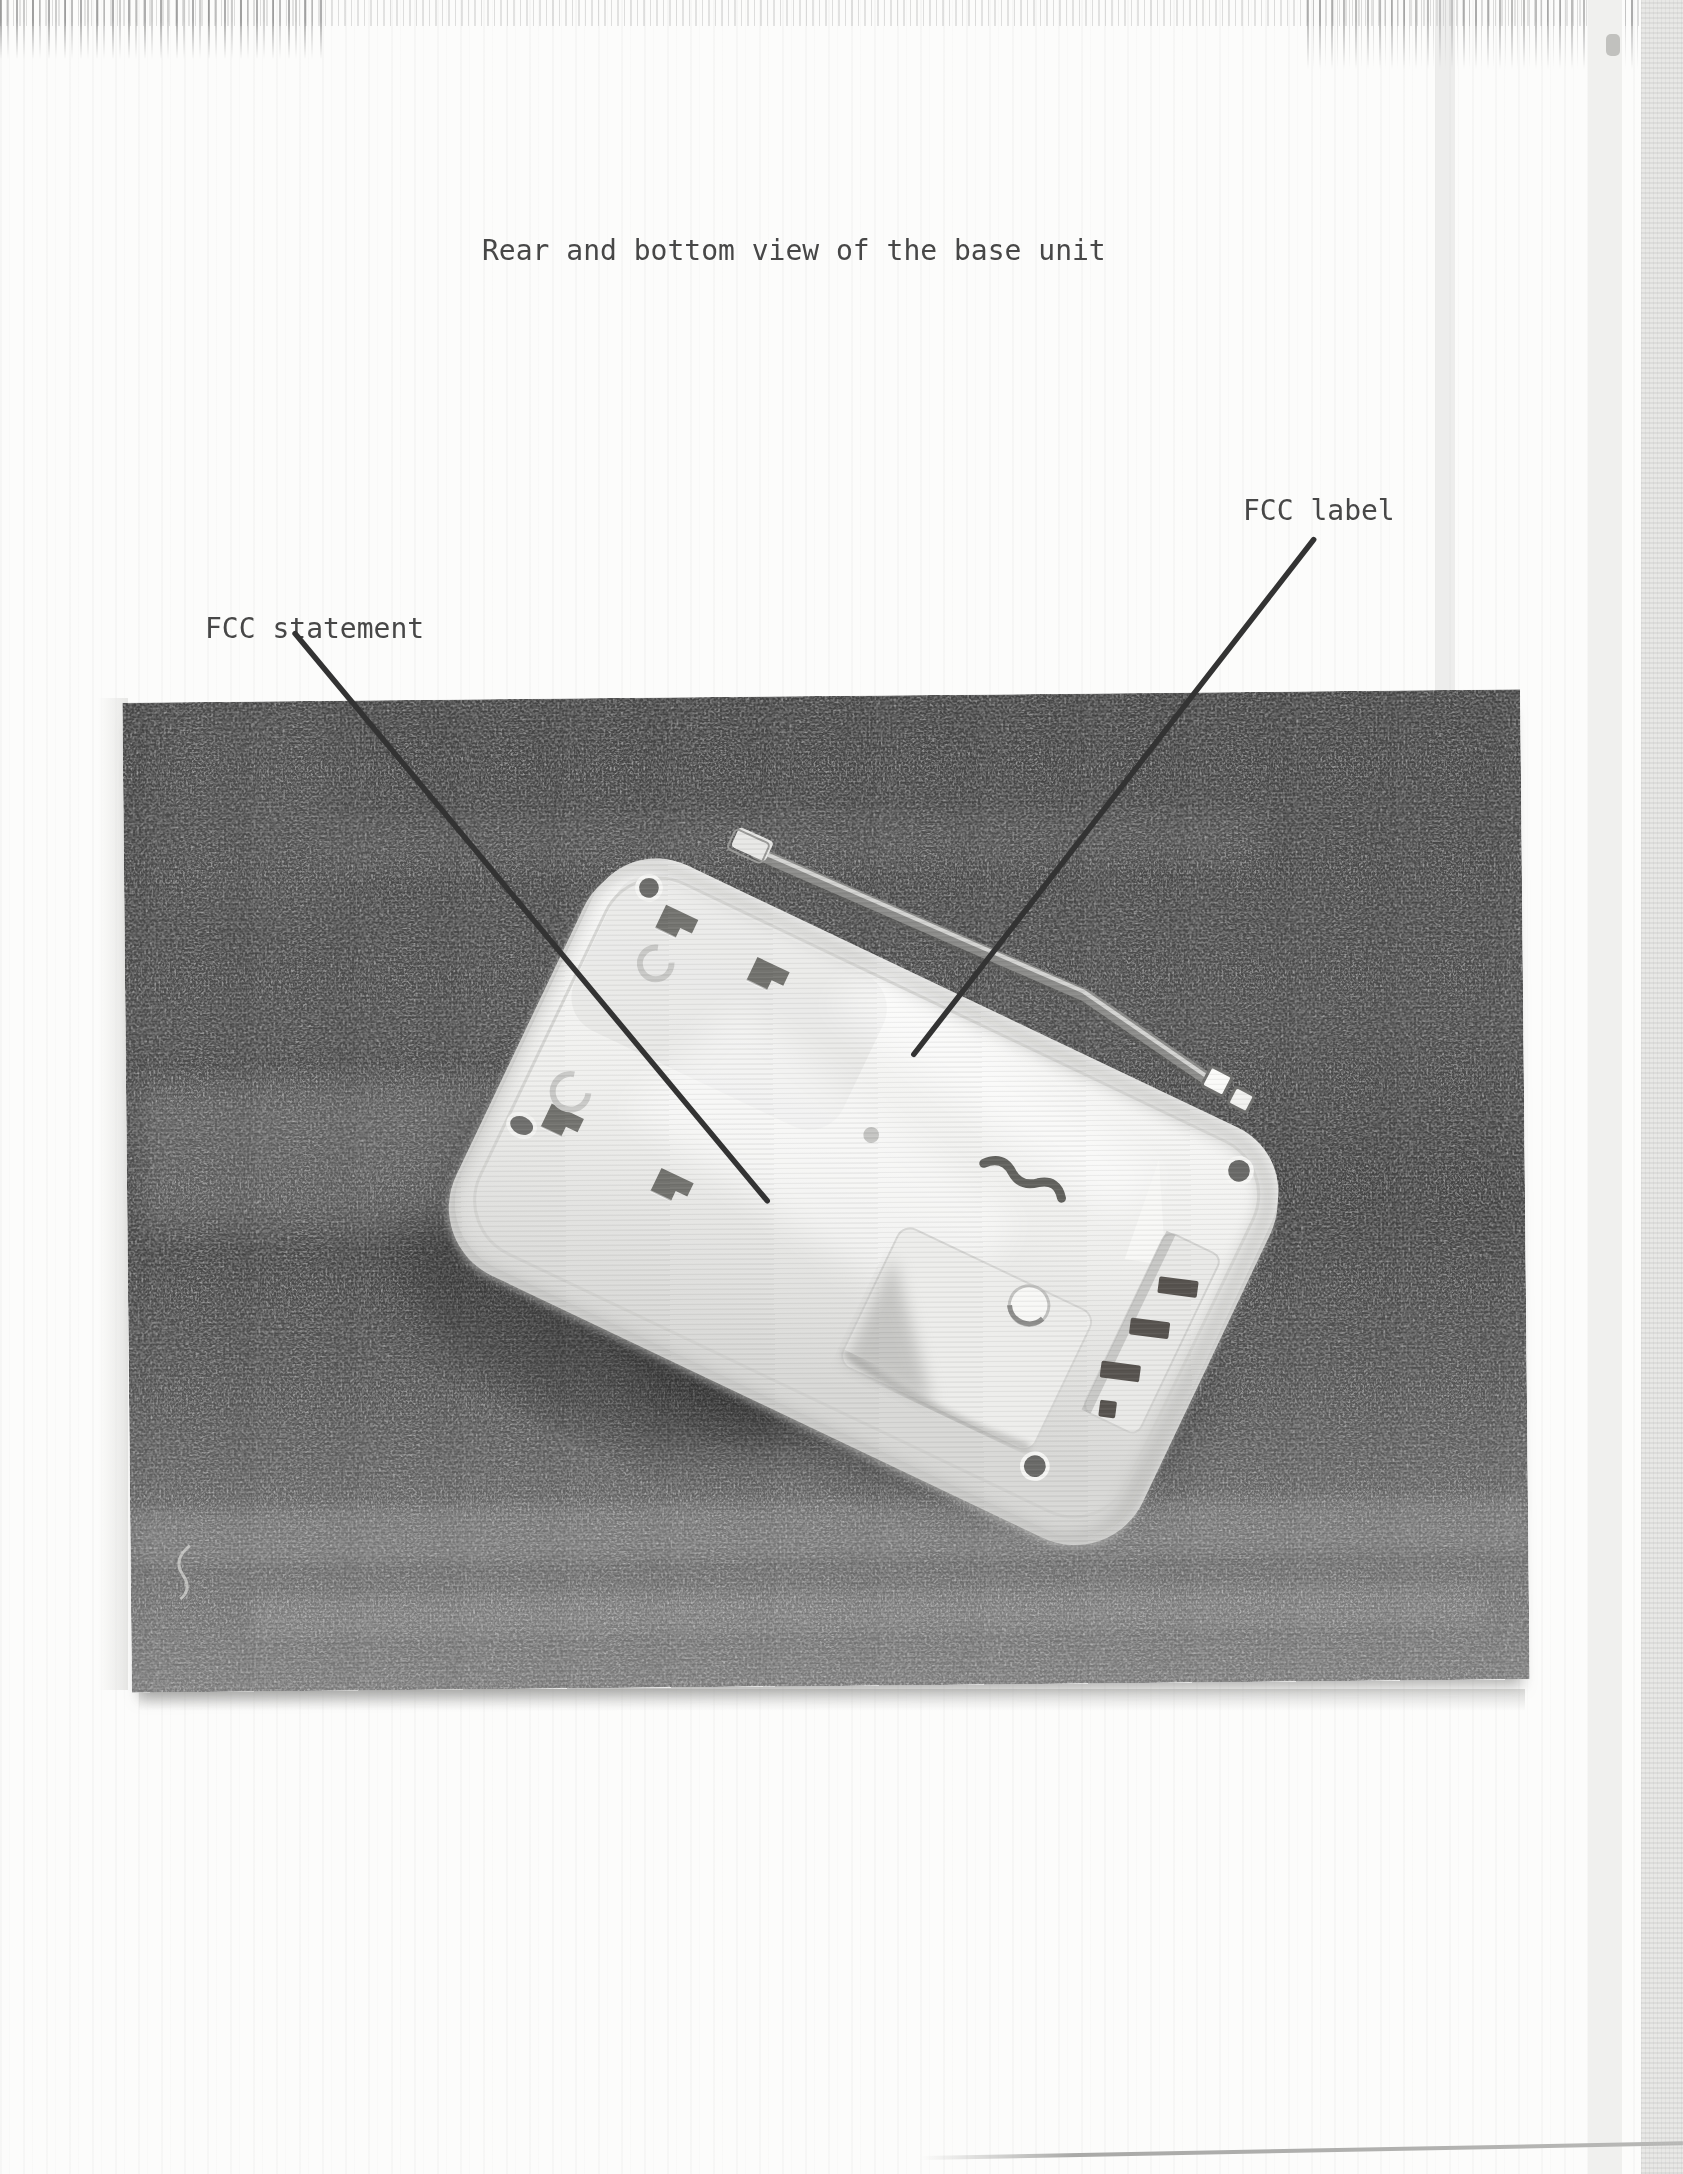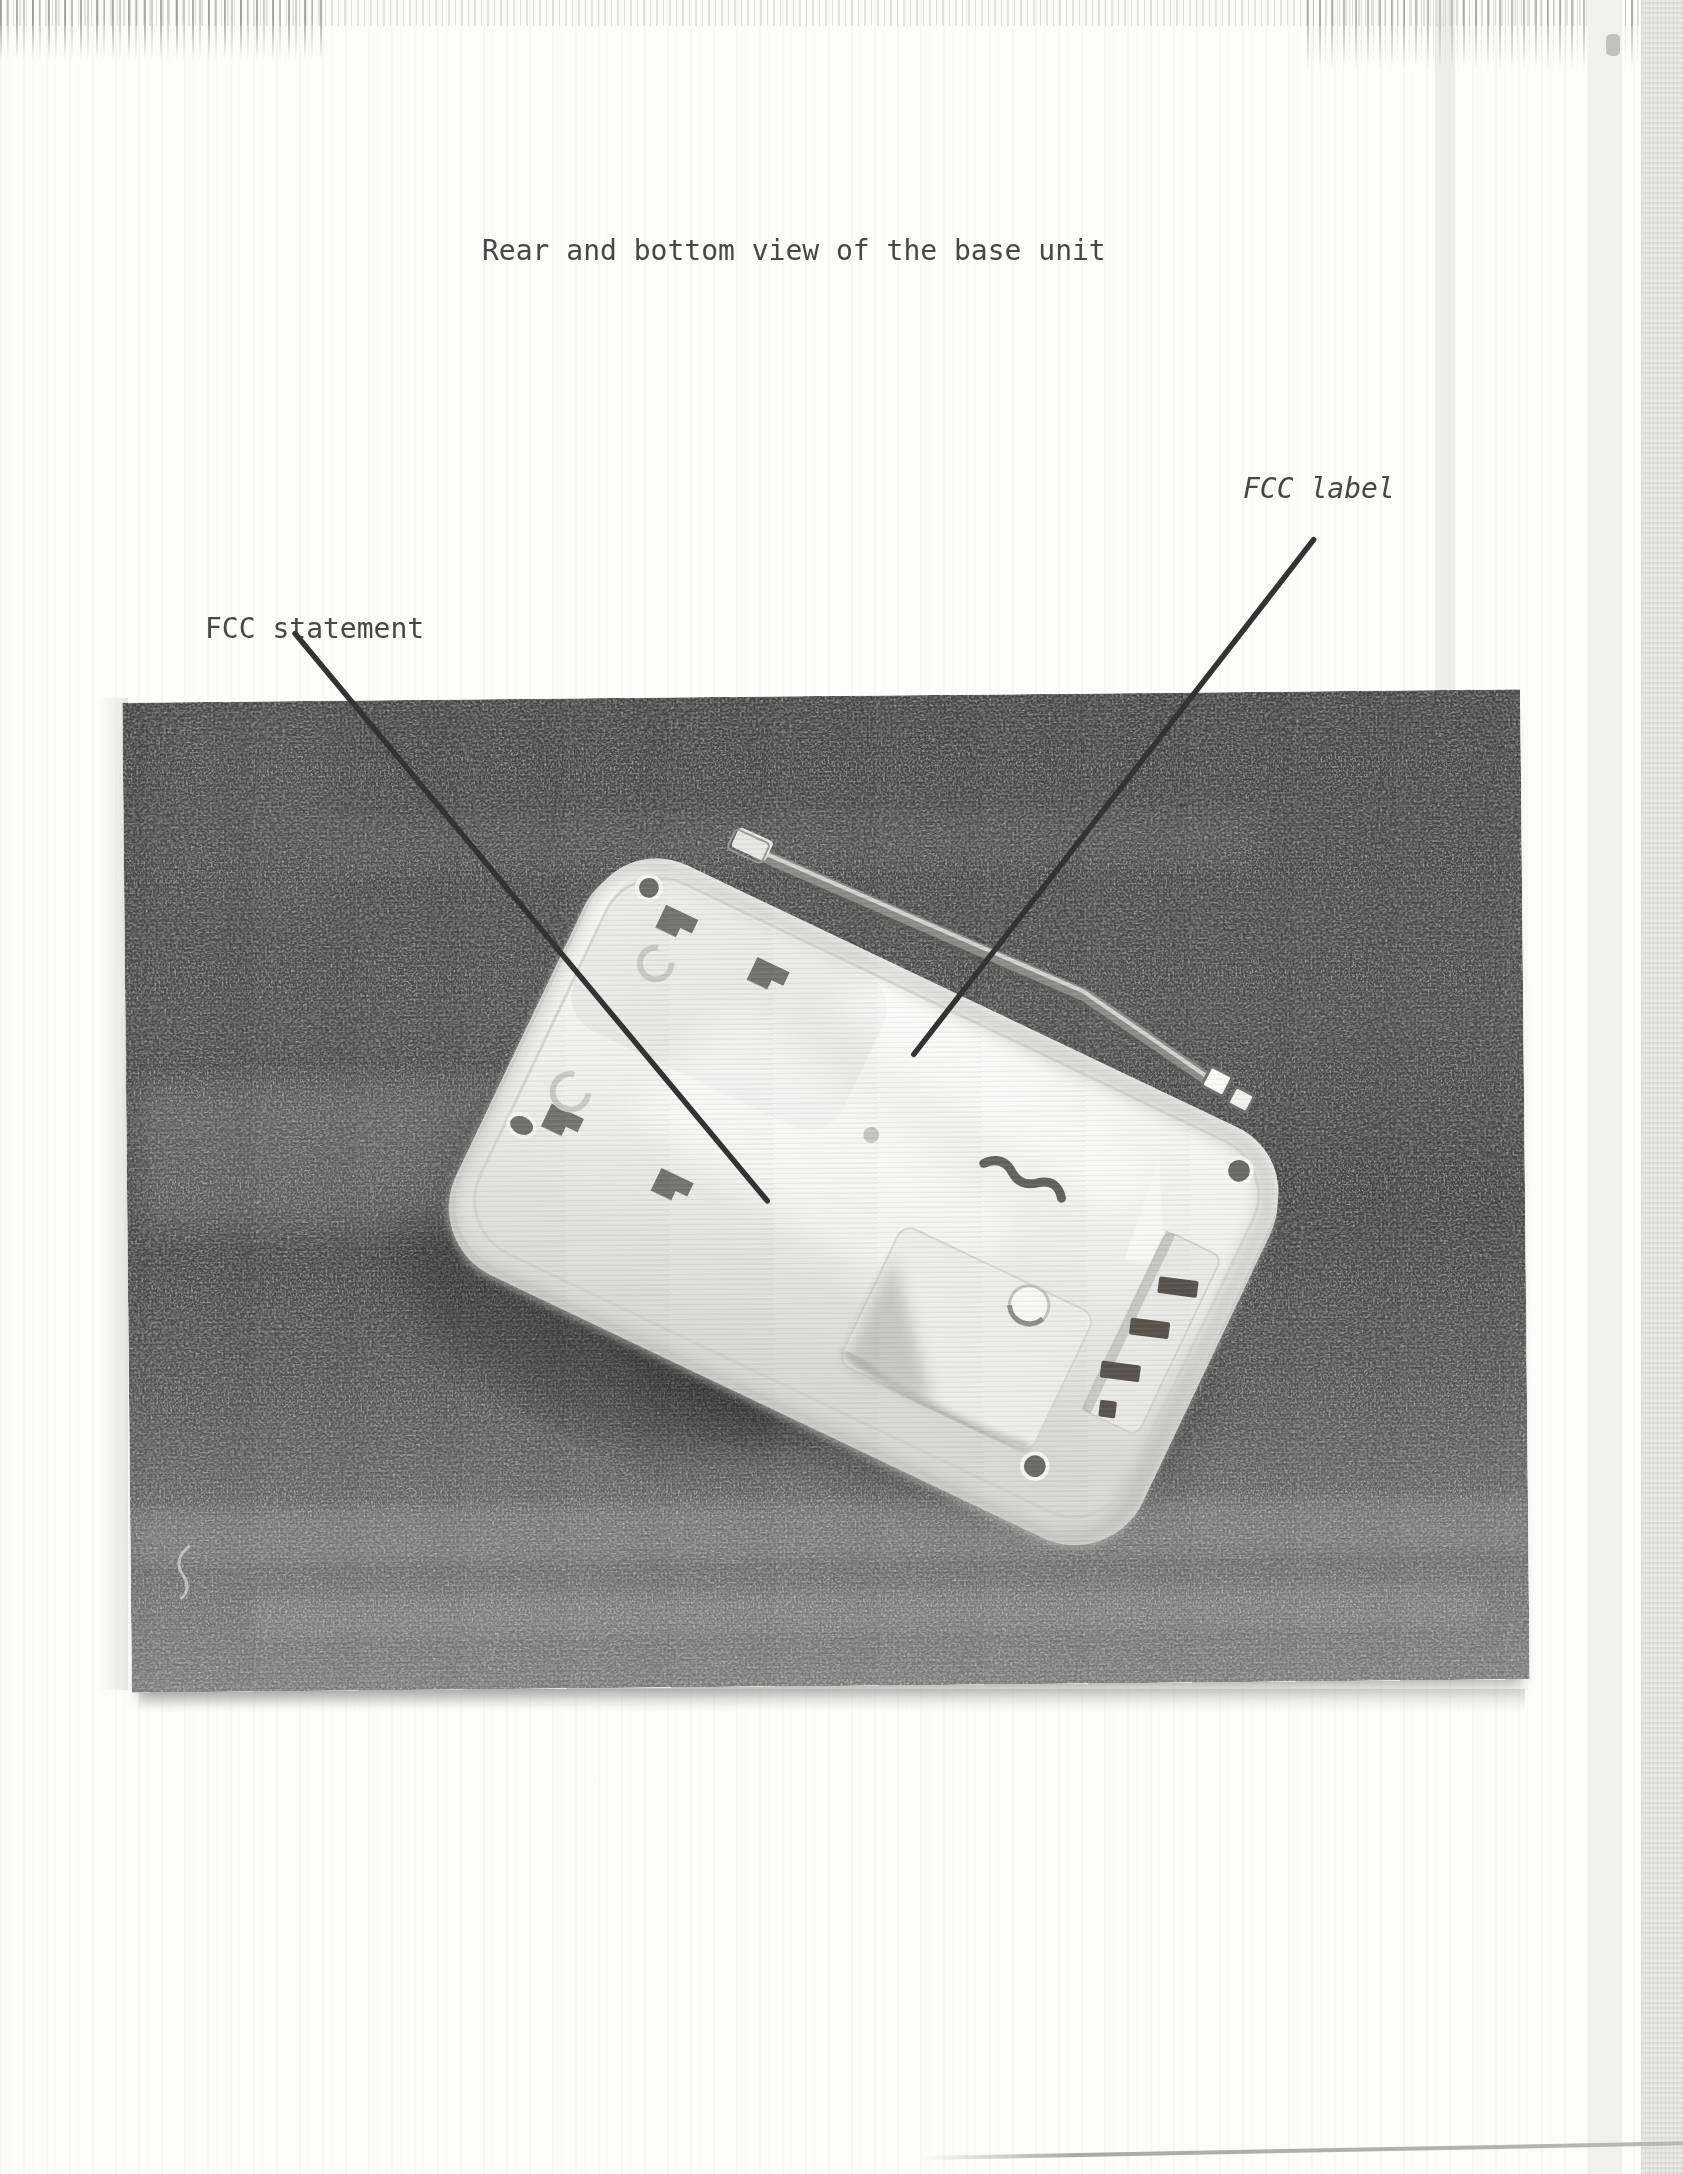--- a/index.html
+++ b/index.html
@@ -76,21 +76,21 @@
   <div class="top-noise"></div>
   <div class="top-noise-left"></div>
   <div class="top-noise-right"></div>
   <div class="band-right-faint"></div>
   <div class="band-right-inner"></div>
   <div class="band-right-outer"></div>
   <div class="blob"></div>
   <div class="corner-line"></div>
 
   <div class="typed" style="left:482px;top:234px;">Rear and bottom view of the base unit</div>
-  <div class="typed" style="left:1243px;top:472px;font-style:italic;">FCC label</div>
+  <div class="typed" style="left:1243px;top:494px;">FCC label</div>
   <div class="typed" style="left:205px;top:612px;">FCC statement</div>
 
   <div class="photo-edge-left"></div>
   <div class="photo-shadow-bottom"></div>
 
   <div class="photo-wrap">
     <svg width="1398" height="990" viewBox="0 0 1412 1000" role="img" aria-label="Grayscale photograph of the cordless telephone base unit lying upside down on dark speckled carpet, showing wall-mount keyhole slots, corner screw holes, the battery compartment door, side jack openings and the telescopic antenna">
       <defs>
         <linearGradient id="carpetGrad" x1="0" y1="0" x2="0" y2="1">
           <stop offset="0" stop-color="#454545"></stop>

